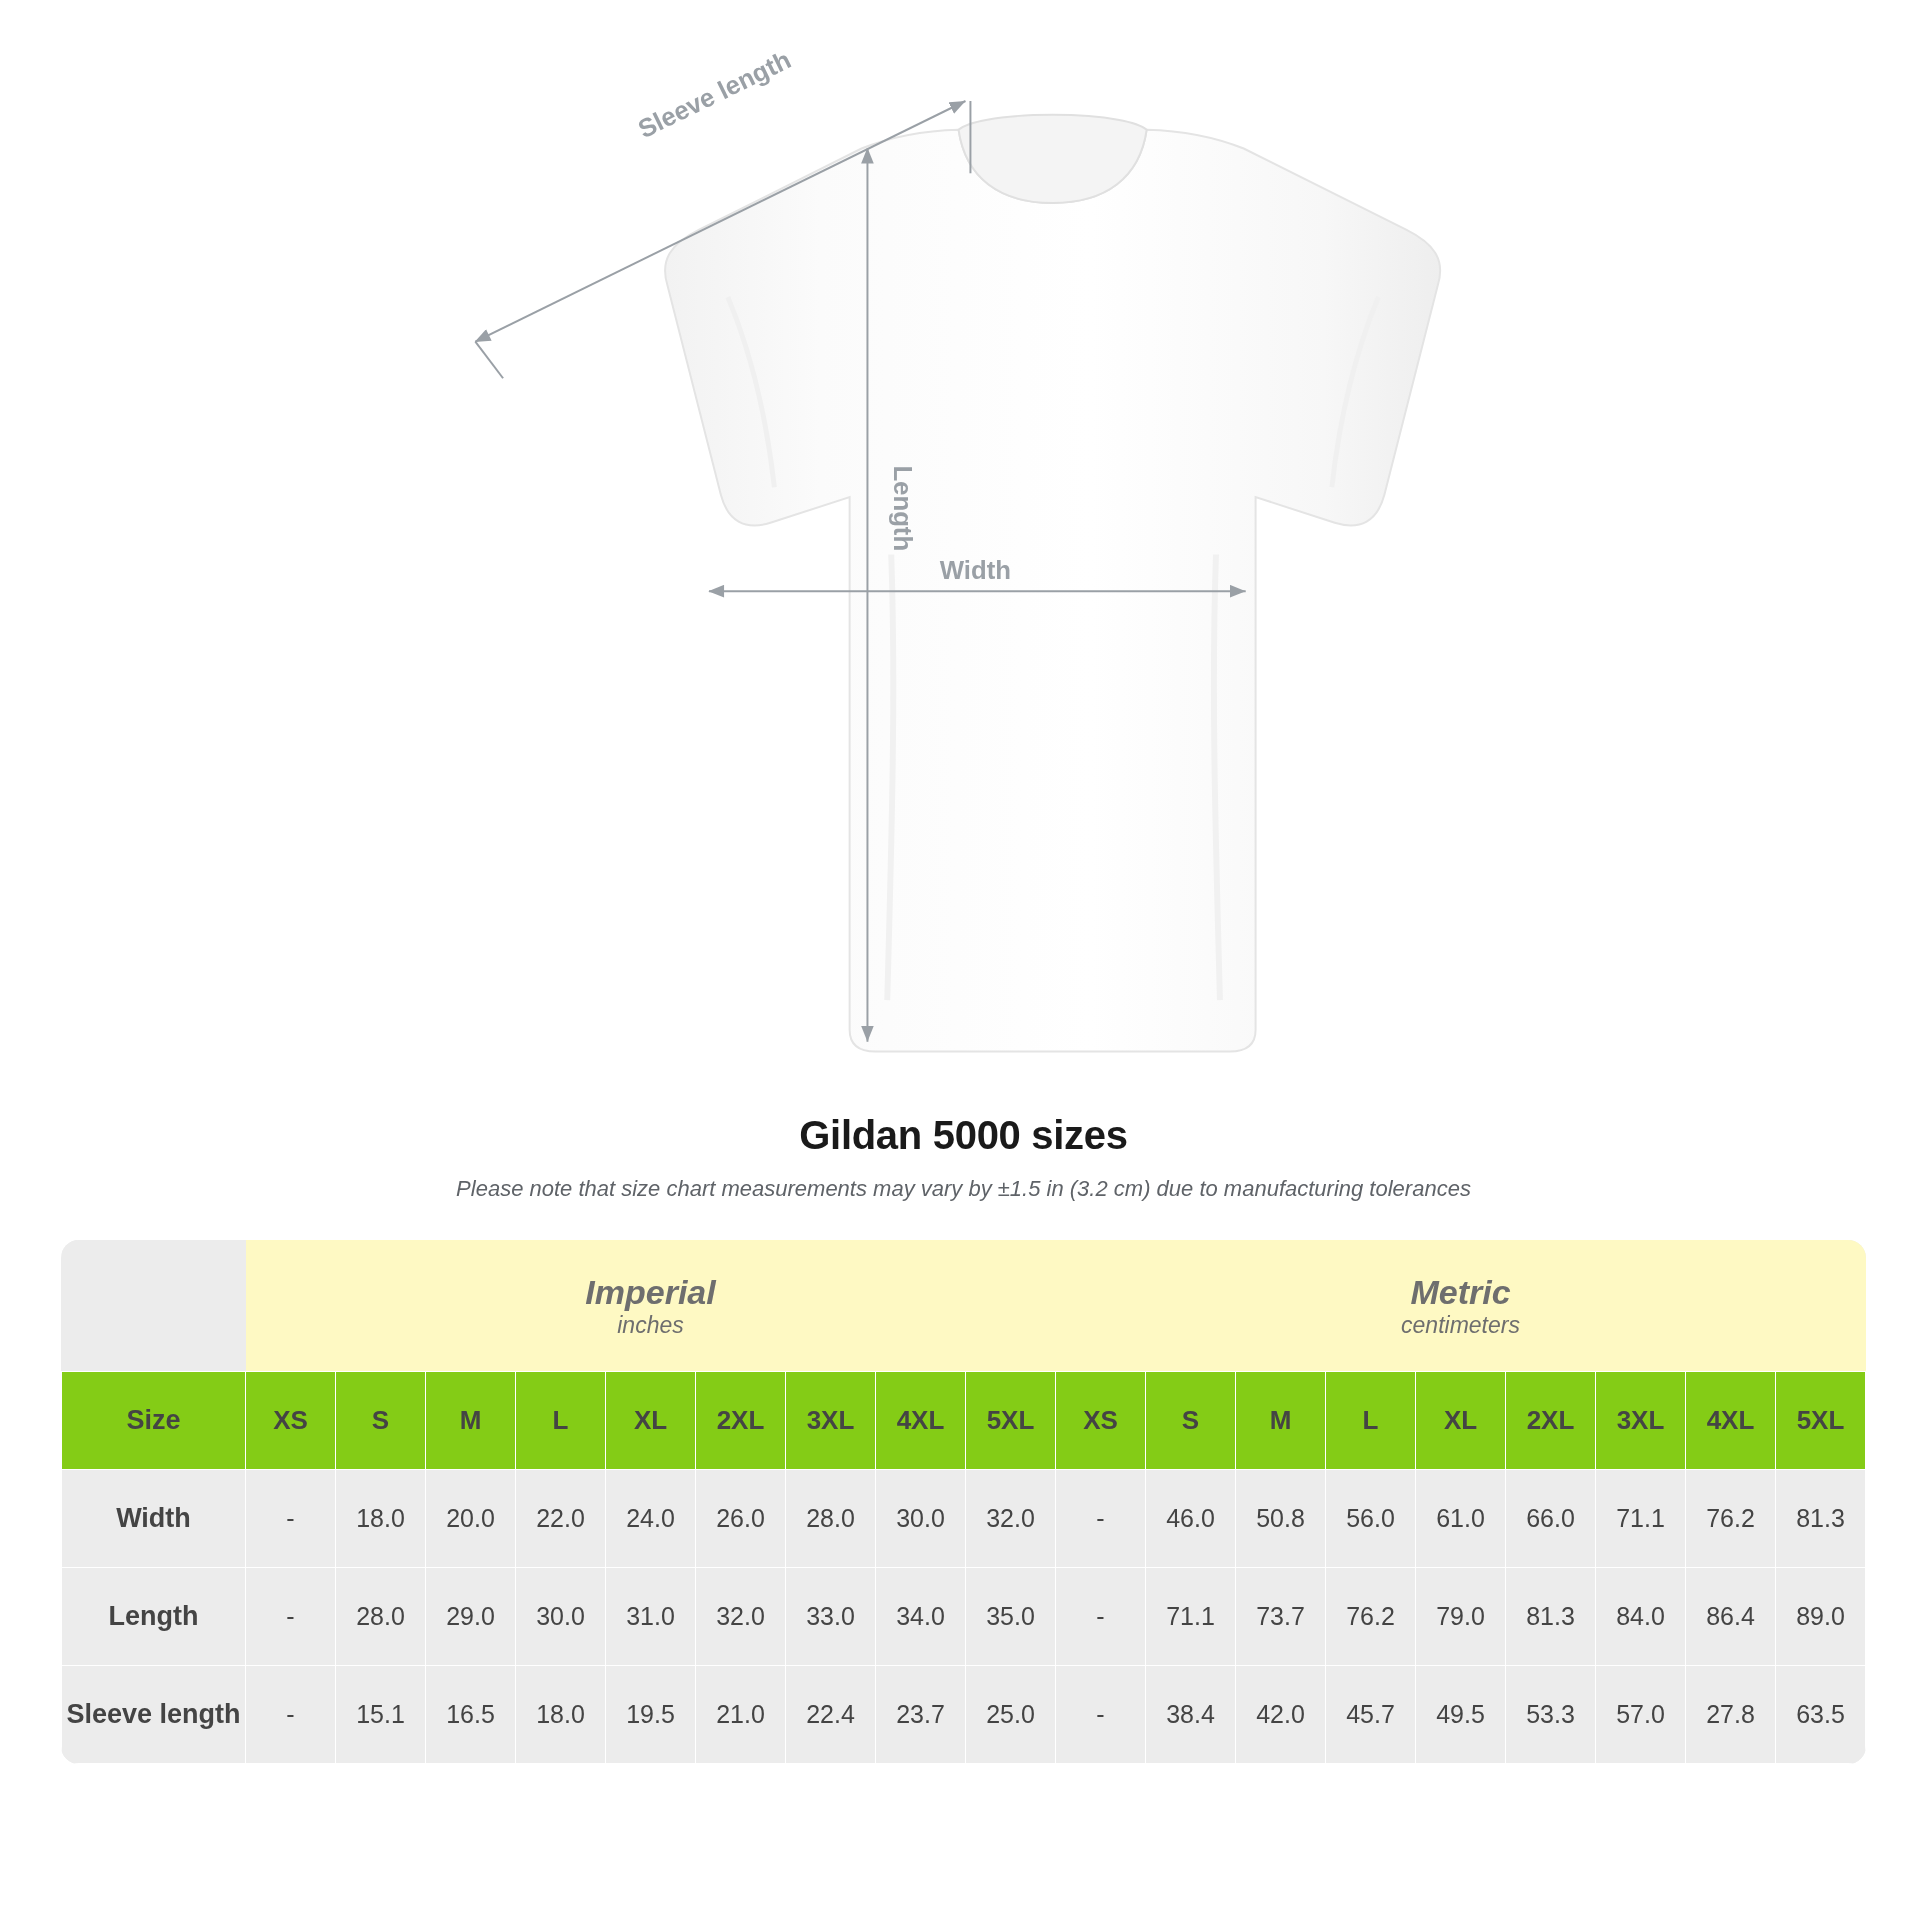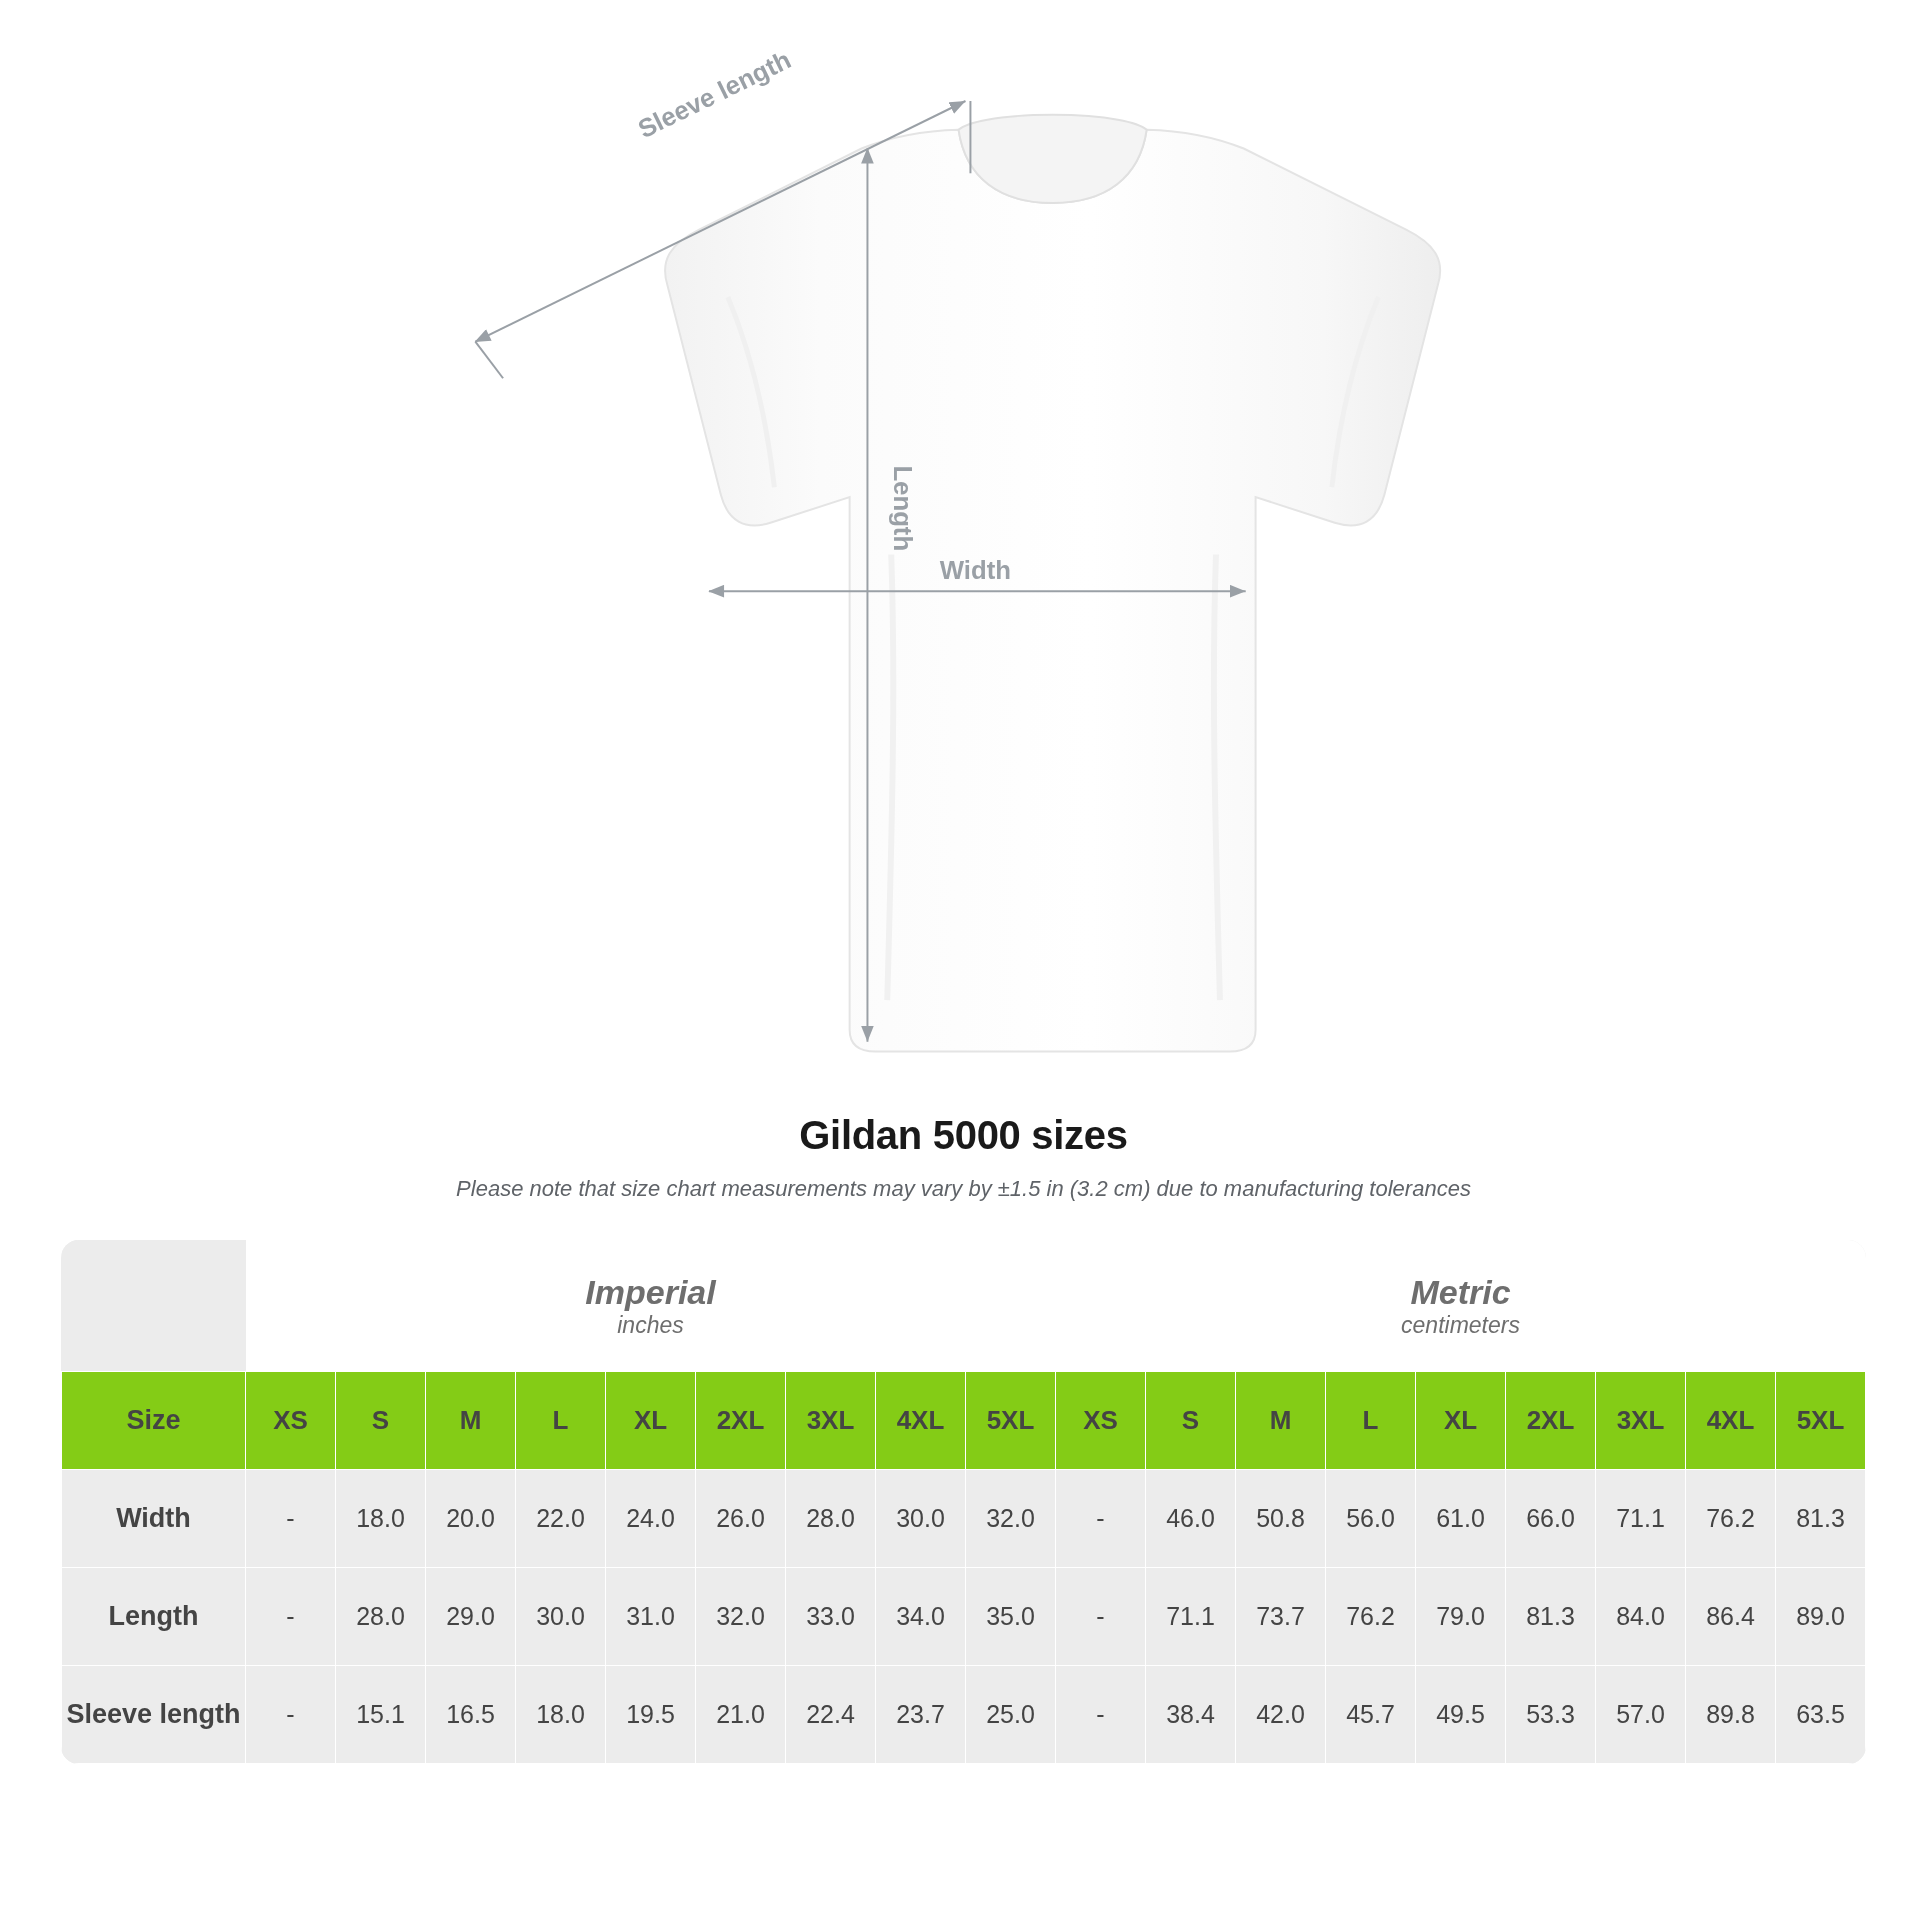--- a/index.html
+++ b/index.html
@@ -67,21 +67,21 @@
   }
   table.size-table td, table.size-table th {
     border: 1px solid #ffffff;
     text-align: center;
     font-size: 25px;
     color: #444444;
   }
   
   .unit-cell {
     height: 129px;
-    background: #ffffff;
+    background: #fef9c3;
     border: none !important;
     vertical-align: middle;
   }
   .unit-name {
     font-size: 34px;
     font-weight: bold;
     font-style: italic;
     color: #6e6e6e;
   }
   .unit-sub {
@@ -295,21 +295,21 @@
           <td class="cell">22.4</td>
           <td class="cell">23.7</td>
           <td class="cell">25.0</td>
           <td class="cell">-</td>
           <td class="cell">38.4</td>
           <td class="cell">42.0</td>
           <td class="cell">45.7</td>
           <td class="cell">49.5</td>
           <td class="cell">53.3</td>
           <td class="cell">57.0</td>
-          <td class="cell">89.8</td>
+          <td class="cell">27.8</td>
           <td class="cell">63.5</td>
         </tr>
       </tbody>
     </table>
   </div>
 
 </div>
 
 
 </body></html>

